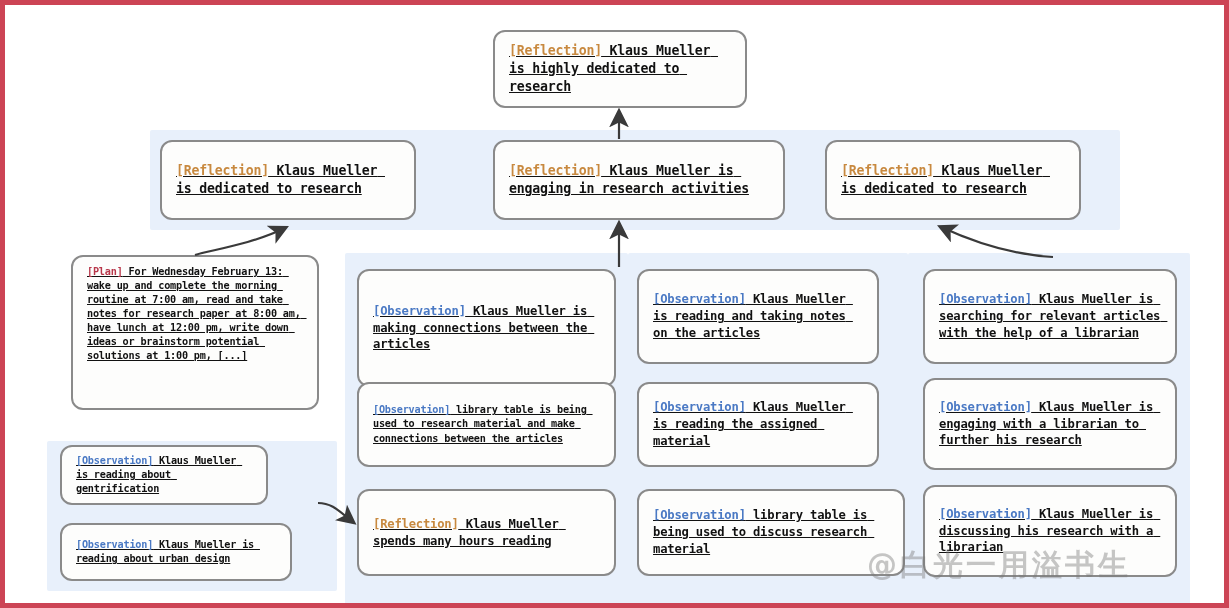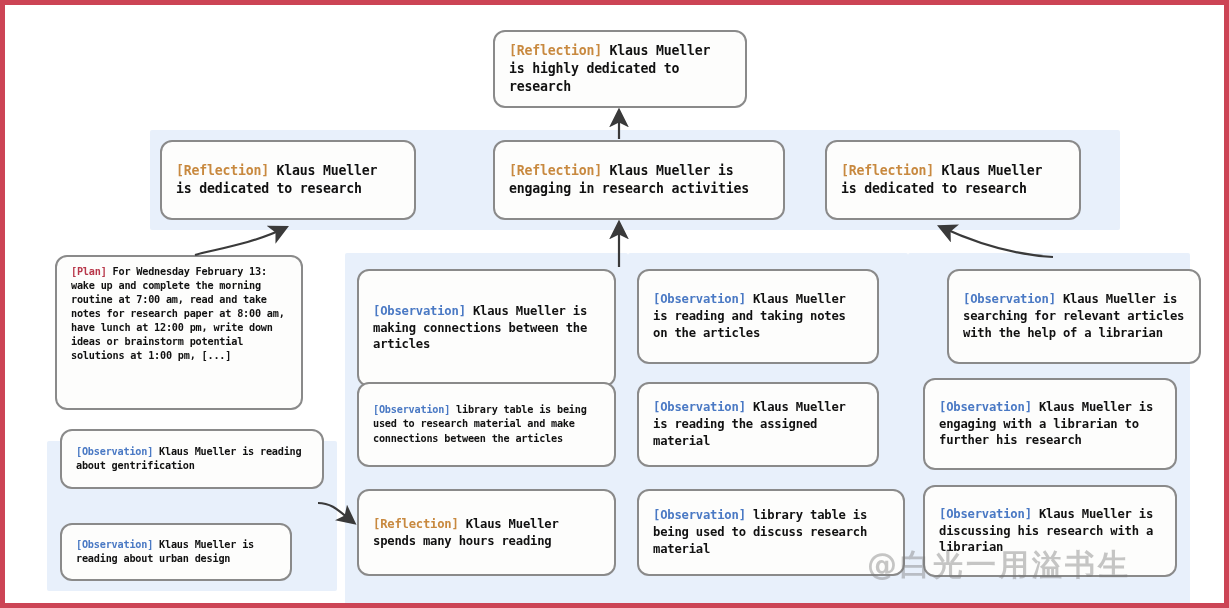--- a/index.html
+++ b/index.html
@@ -29,20 +29,21 @@
     background: #fdfdfc;
     border: 2.5px solid #8a8a8a;
     border-radius: 12px;
     box-sizing: border-box;
     display: flex;
     align-items: center;
     padding: 8px 14px;
     color: #111111;
     font-weight: bold;
     letter-spacing: -0.2px;
+    text-decoration: underline;
   }
   .node .txt {
     display: block;
     width: 100%;
     white-space: pre-wrap;
     line-height: 1.38;
   }
   .tag-reflection { color: #c8893f; font-weight: bold; }
   .tag-observation { color: #4a79c4; font-weight: bold; }
   .tag-plan { color: #b8374a; font-weight: bold; }
@@ -87,25 +88,25 @@
   <div class="node fs-13" style="left:155px; top:135px; width:256px; height:80px;">
     <span class="txt"><span class="tag-reflection">[Reflection]</span><span> Klaus Mueller is dedicated to research</span></span>
   </div>
   <div class="node fs-13" style="left:488px; top:135px; width:292px; height:80px;">
     <span class="txt"><span class="tag-reflection">[Reflection]</span><span> Klaus Mueller is engaging in research activities</span></span>
   </div>
   <div class="node fs-13" style="left:820px; top:135px; width:256px; height:80px;">
     <span class="txt"><span class="tag-reflection">[Reflection]</span><span> Klaus Mueller is dedicated to research</span></span>
   </div>
 
-  <div class="node fs-10" style="left:50px; top:250px; width:248px; height:155px; align-items:flex-start; ">
+  <div class="node fs-10" style="left:66px; top:250px; width:248px; height:155px; align-items:flex-start; ">
     <span class="txt"><span class="tag-plan">[Plan]</span><span> For Wednesday February 13: wake up and complete the morning routine at 7:00 am, read and take notes for research paper at 8:00 am, have lunch at 12:00 pm, write down ideas or brainstorm potential solutions at 1:00 pm, [...]</span></span>
   </div>
 
-  <div class="node fs-10" style="left:55px; top:424px; width:264px; height:60px;">
+  <div class="node fs-10" style="left:55px; top:440px; width:208px; height:60px;">
     <span class="txt"><span class="tag-observation">[Observation]</span><span> Klaus Mueller is reading about gentrification</span></span>
   </div>
   <div class="node fs-10" style="left:55px; top:518px; width:232px; height:58px;">
     <span class="txt"><span class="tag-observation">[Observation]</span><span> Klaus Mueller is reading about urban design</span></span>
   </div>
 
   <div class="node fs-12" style="left:352px; top:264px; width:259px; height:118px;">
     <span class="txt"><span class="tag-observation">[Observation]</span><span> Klaus Mueller is making connections between the articles</span></span>
   </div>
   <div class="node fs-12" style="left:352px; top:484px; width:259px; height:87px;">
@@ -118,21 +119,21 @@
   <div class="node fs-12" style="left:632px; top:264px; width:242px; height:95px;">
     <span class="txt"><span class="tag-observation">[Observation]</span><span> Klaus Mueller is reading and taking notes on the articles</span></span>
   </div>
   <div class="node fs-12" style="left:632px; top:377px; width:242px; height:85px;">
     <span class="txt"><span class="tag-observation">[Observation]</span><span> Klaus Mueller is reading the assigned material</span></span>
   </div>
   <div class="node fs-12" style="left:632px; top:484px; width:268px; height:87px;">
     <span class="txt"><span class="tag-observation">[Observation]</span><span> library table is being used to discuss research material</span></span>
   </div>
 
-  <div class="node fs-12" style="left:918px; top:264px; width:254px; height:95px;margin-left:24px;">
+  <div class="node fs-12" style="left:918px; top:264px; width:254px; height:95px;">
     <span class="txt"><span class="tag-observation">[Observation]</span><span> Klaus Mueller is searching for relevant articles with the help of a librarian</span></span>
   </div>
   <div class="node fs-12" style="left:918px; top:373px; width:254px; height:92px;">
     <span class="txt"><span class="tag-observation">[Observation]</span><span> Klaus Mueller is engaging with a librarian to further his research</span></span>
   </div>
   <div class="node fs-12" style="left:918px; top:480px; width:254px; height:92px;">
     <span class="txt"><span class="tag-observation">[Observation]</span><span> Klaus Mueller is discussing his research with a librarian</span></span>
   </div>
 
   <svg class="arrows" viewBox="0 0 1229 608">

